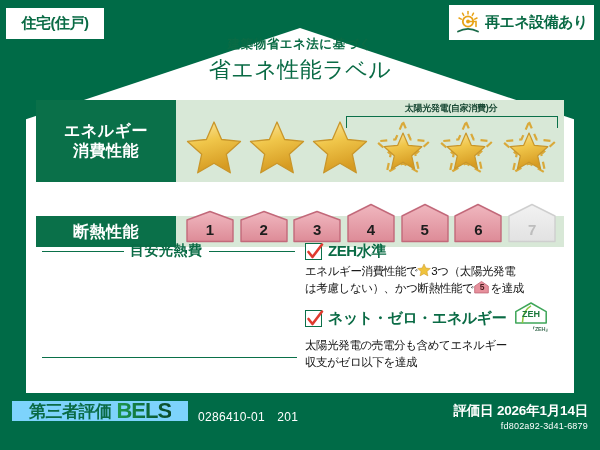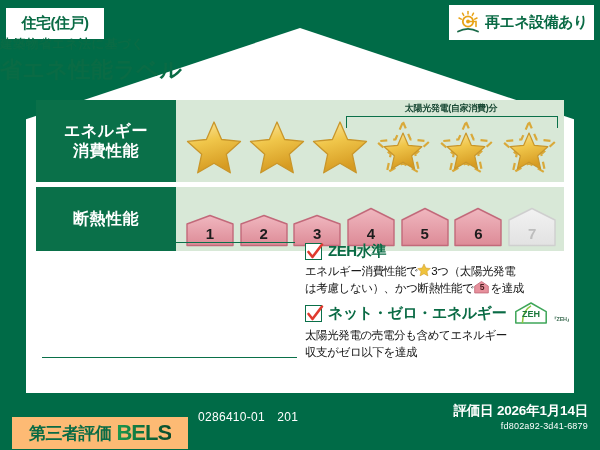--- a/index.html
+++ b/index.html
@@ -47,25 +47,25 @@
     left: 26px; top: 28px;
     width: 548px; height: 365px;
     background: #ffffff;
     clip-path: polygon(50% 0%, 100% 25%, 100% 100%, 0% 100%, 0% 25%);
   }
 
   
   .title-wrap {
     position: absolute;
     left: 0; right: 0; top: 36px;
-    text-align: left;
+    text-align: center;
     color: #0a6b45;
   }
   .title-sub { font-size: 12.5px; font-weight: bold; letter-spacing: 0.5px; }
-  .title-main { font-size: 22px; font-weight: bold; letter-spacing: 0.5px; margin-top: 2px; }
+  .title-main { font-size: 22px; font-weight: normal; letter-spacing: 0.5px; margin-top: 2px; }
 
   
   .perf-rows {
     position: absolute;
     left: 36px; top: 100px;
     width: 528px;
   }
   .perf-row { display: flex; align-items: stretch; margin-bottom: 5px; }
   .perf-label {
     width: 140px; flex: 0 0 140px;
@@ -77,21 +77,21 @@
     letter-spacing: 0.5px;
     line-height: 1.25;
   }
   .perf-value {
     flex: 1;
     background: #d8e8d7;
     position: relative;
     padding-left: 36px;
   }
   .row-energy .perf-label, .row-energy .perf-value { height: 82px; }
-  .row-insul  .perf-label, .row-insul  .perf-value { height: 64px; }
+  .row-insul  .perf-label, .row-insul  .perf-value { height: 31px; margin-top: 29px; }
 
   
   .stars {
     position: absolute;
     left: 6px; right: 4px; bottom: 3px;
     height: 62px;
     display: flex; align-items: center; justify-content: space-around;
   }
   .star-cell { width: 60px; height: 58px; position: relative; }
   .star-cell svg { position: absolute; left: 0; top: 0; }
@@ -186,21 +186,21 @@
     position: relative;
   }
   .checkbox svg { position: absolute; left: -1px; top: -3px; }
   .zeh-title {
     color: #0a6b45;
     font-size: 15px;
     font-weight: bold;
     letter-spacing: -0.4px;
     white-space: nowrap;
   }
-  .zeh-logo-wrap { display: flex; align-items: flex-end; gap: 1px; }
+  .zeh-logo-wrap { display: flex; align-items: flex-end; gap: 1px; flex-direction: column; }
   .zeh-logo { width: 38px; height: 24px; }
   .zeh-logo-sub {
     font-size: 5.5px;
     color: #3f6f55;
     font-weight: bold;
     padding-bottom: 2px;
     letter-spacing: -0.3px;
   }
   .zeh-desc {
     font-size: 11.5px;
@@ -225,23 +225,23 @@
 
   
   .footer {
     position: absolute;
     left: 0; right: 0; bottom: 0;
     height: 57px;
     background: #006b47;
   }
   .bels-badge {
     position: absolute;
-    left: 12px; top: 24px;
-    width: 176px; height: 32px;
-    background: #fdba74;
+    left: 12px; top: 8px;
+    width: 176px; height: 20px;
+    background: #7dd3fc;
     display: flex; align-items: center; justify-content: center;
     gap: 5px;
   }
   .bels-jp {
     color: #0a6b45;
     font-size: 17px; font-weight: bold;
     letter-spacing: -0.5px;
   }
   .bels-en {
     font-size: 22px; font-weight: bold;
@@ -492,20 +492,21 @@
           </div>
       </div>
     </div>
   </div>
 
   <div class="bottom-area">
 
     <div class="cost-panel">
       <div class="cost-head">
         <span class="rule rule-left"></span>
+        <span class="cost-title">目安光熱費</span>
         <span class="rule"></span>
       </div>
       <div class="cost-value">なし</div>
       <div class="cost-underline"></div>
     </div>
 
     <div class="zeh-panel">
 
       <div class="zeh-item">
         <div class="zeh-head">

